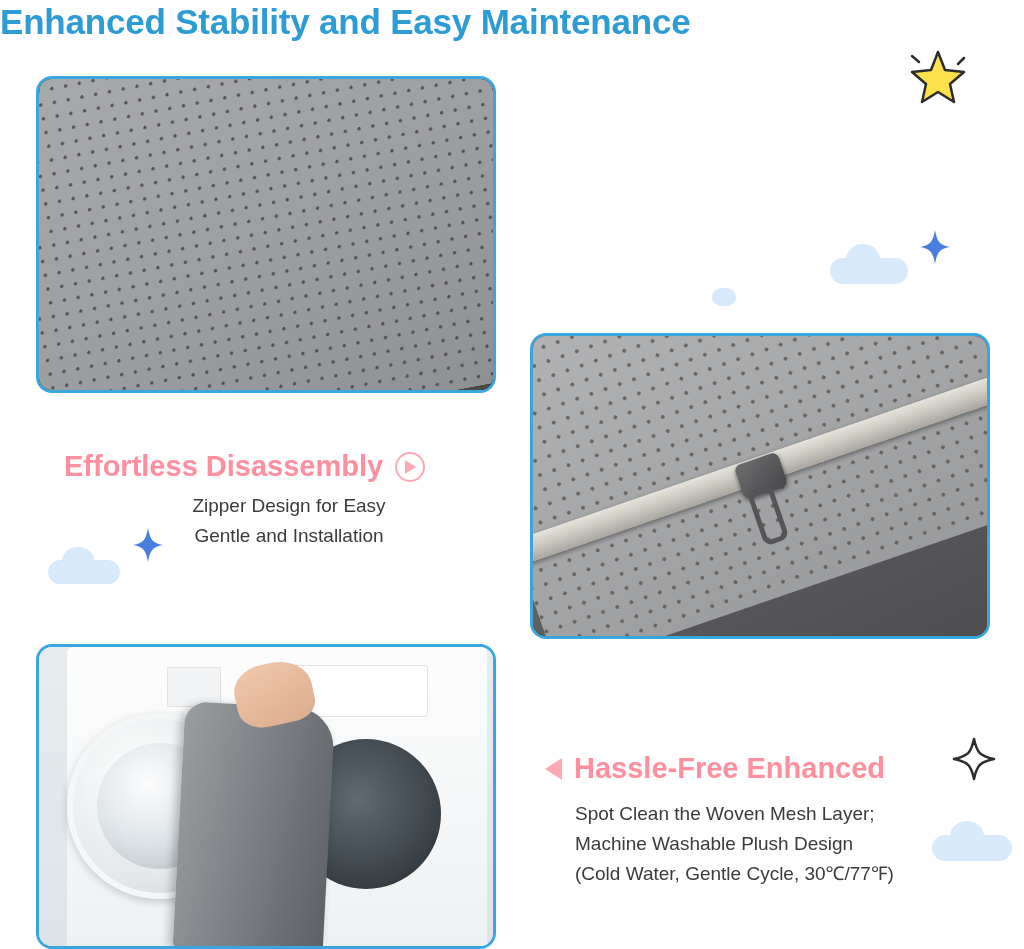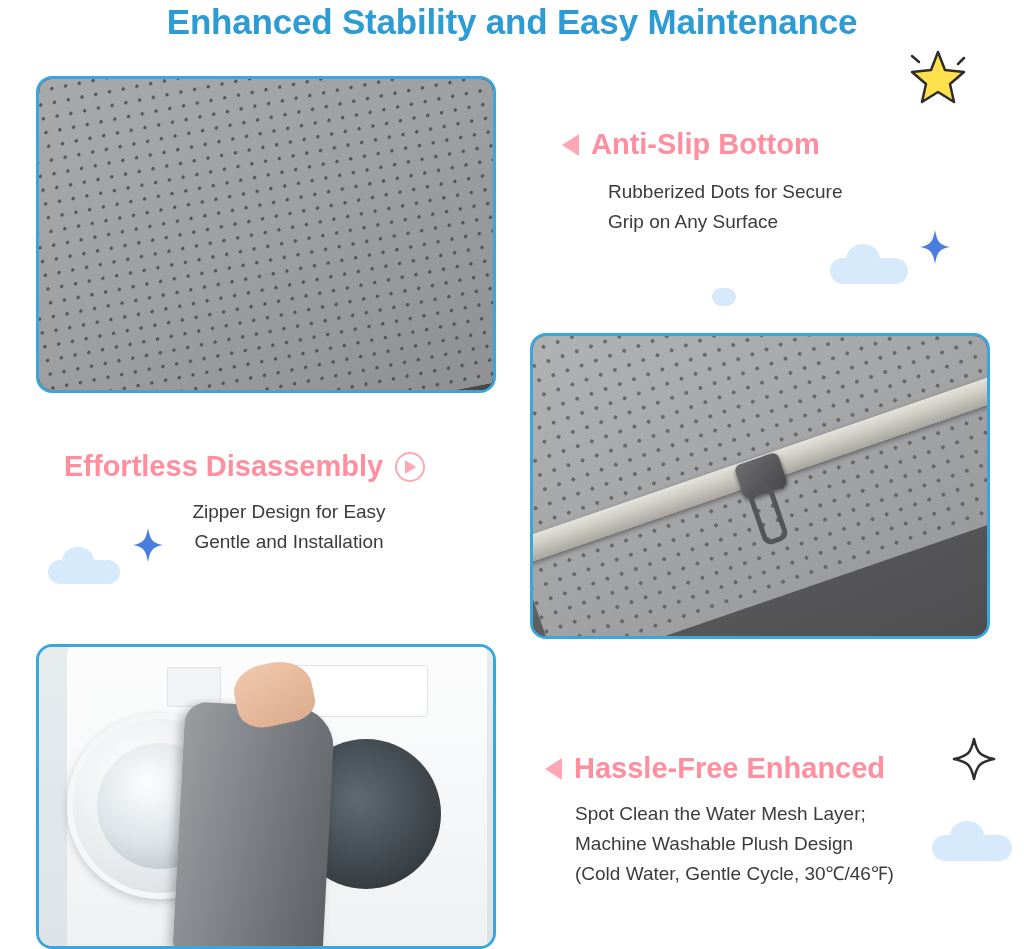--- a/index.html
+++ b/index.html
@@ -20,21 +20,21 @@
     width: 1024px;
     height: 949px;
   }
 
   
   .title {
     position: absolute;
     top: 0px;
     left: 0;
     width: 1024px;
-    text-align: center;
+    text-align: left;
     font-size: 35px;
     font-weight: bold;
     color: #2d9bd4;
     letter-spacing: -0.2px;
     line-height: 44px;
   }
 
   
   .photo {
     position: absolute;
@@ -272,21 +272,21 @@
     line-height: 30px;
   }
   .body-text.center { text-align: center; }
 
   
   #block-antislip { left: 562px; top: 128px; width: 420px; }
   #block-antislip .body-text { margin-top: 16px; margin-left: 46px; }
 
   #block-disassembly { left: 64px; top: 450px; width: 450px; }
   #block-disassembly .head { justify-content: flex-start; }
-  #block-disassembly .body-text { margin-top: 14px; text-align: center; }
+  #block-disassembly .body-text { margin-top: 8px; text-align: center; }
 
   #block-cleaning { left: 545px; top: 752px; width: 445px; }
   #block-cleaning .body-text { margin-top: 14px; margin-left: 30px; }
 
   
   .deco { position: absolute; }
 
   .star-yellow {
     left: 908px; top: 48px; width: 60px; height: 58px;
   }
@@ -321,30 +321,20 @@
 <div class="page">
 
   <div class="title">Enhanced Stability and Easy Maintenance</div>
 
   <div class="photo" id="photo-antislip">
     <div class="p1-dark"></div>
     <div class="p1-edge"></div>
     <div class="p1-gray"></div>
   </div>
 
-  <div class="block" id="block-antislip">
-    <div class="head">
-      <span class="tri tri-left"></span>
-      <span>Anti-Slip Bottom</span>
-    </div>
-    <div class="body-text">
-      <div>Rubberized Dots for Secure</div>
-      <div>Grip on Any Surface</div>
-    </div>
-  </div>
 
   <div class="photo" id="photo-zipper">
     <div class="p2-wood"></div>
     <div class="p2-plush"></div>
     <div class="p2-gray"></div>
     <div class="p2-zip"></div>
     <div class="p2-slider"></div>
     <div class="p2-pull"></div>
   </div>
 
@@ -372,23 +362,23 @@
     <div class="p3-towel"></div>
     <div class="p3-hand"></div>
   </div>
 
   <div class="block" id="block-cleaning">
     <div class="head">
       <span class="tri tri-left"></span>
       <span>Hassle-Free Enhanced</span>
     </div>
     <div class="body-text">
-      <div>Spot Clean the Water Mesh Layer;</div>
+      <div>Spot Clean the Woven Mesh Layer;</div>
       <div>Machine Washable Plush Design</div>
-      <div>(Cold Water, Gentle Cycle, 30℃/46℉)</div>
+      <div>(Cold Water, Gentle Cycle, 30℃/77℉)</div>
     </div>
   </div>
 
   <svg class="deco star-yellow" viewBox="0 0 60 58">
     <path d="M30 4 L37 22 L56 24 L42 36 L46 54 L30 44 L14 54 L18 36 L4 24 L23 22 Z" fill="#ffe14d" stroke="#2d2d2d" stroke-width="2.5" stroke-linejoin="round"></path>
     <line x1="4" y1="8" x2="11" y2="14" stroke="#2d2d2d" stroke-width="2.5" stroke-linecap="round"></line>
     <line x1="56" y1="10" x2="50" y2="16" stroke="#2d2d2d" stroke-width="2.5" stroke-linecap="round"></line>
   </svg>
 
   <svg class="deco spark-blue1" width="30" height="34" viewBox="0 0 30 34">

